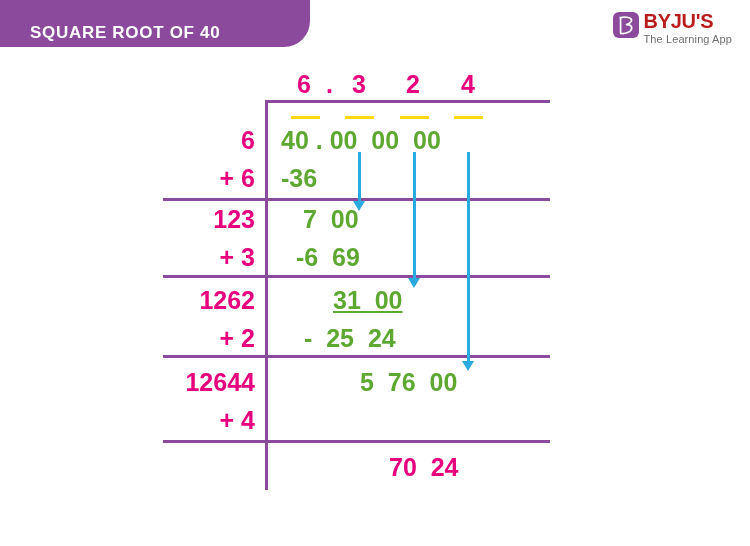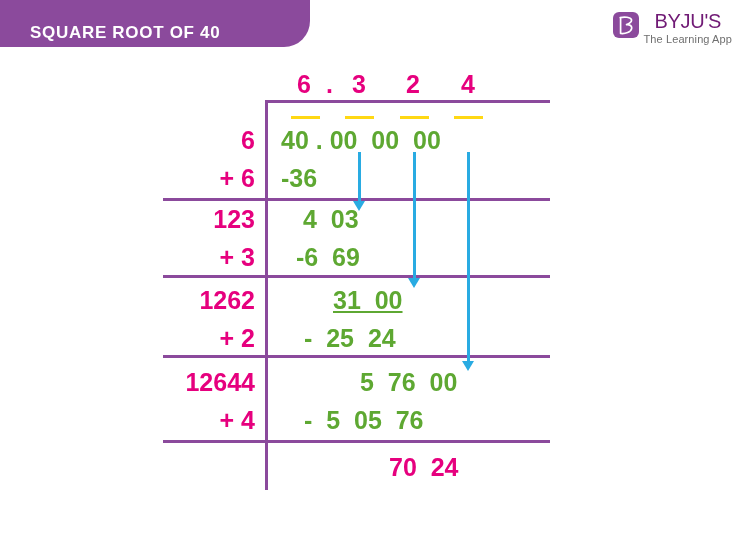--- a/index.html
+++ b/index.html
@@ -53,26 +53,25 @@
     background: #8B4A9C;
     display: flex;
     align-items: center;
     justify-content: center;
     margin-right: 5px;
     margin-top: 1px;
   }
   #logo-mark svg { display: block; }
   #logo-text-wrap { display: flex; flex-direction: column; }
   #logo-word {
-    color: #701a75;
+    color: #b91c1c;
     font-size: 20px;
-    font-weight: normal;
+    font-weight: bold;
     line-height: 20px;
     letter-spacing: -0.3px;
-    text-align: center;
   }
   #logo-tagline {
     color: #6f6f6f;
     font-size: 11px;
     line-height: 12px;
     margin-top: 2px;
     letter-spacing: 0.1px;
   }
 
   
@@ -176,28 +175,27 @@
   <div class="arrow" style="left:413px; top:152px; height:127px;"></div>
   <div class="arrow" style="left:467px; top:152px; height:210px;"></div>
 
   <div class="num pink divisor" style="left:135px; top:128px;">6</div>
   <div class="num pink divisor" style="left:135px; top:166px;">+ 6</div>
   <div class="num green" style="left:281px; top:128px;">40 . 00  00  00</div>
   <div class="num green" style="left:281px; top:166px;">-36</div>
 
   <div class="num pink divisor" style="left:135px; top:207px;">123</div>
   <div class="num pink divisor" style="left:135px; top:245px;">+ 3</div>
-  <div class="num green" style="left:303px; top:207px;">4  03</div>
+  <div class="num green" style="left:303px; top:207px;">7  00</div>
   <div class="num green" style="left:296px; top:245px;">-6  69</div>
 
   <div class="num pink divisor" style="left:135px; top:288px;">1262</div>
   <div class="num pink divisor" style="left:135px; top:326px;">+ 2</div>
   <div class="num green" style="left:333px; top:288px;text-decoration:underline;">31  00</div>
   <div class="num green" style="left:304px; top:326px;text-align:center;">-  25  24</div>
 
   <div class="num pink divisor" style="left:135px; top:370px;">12644</div>
   <div class="num pink divisor" style="left:135px; top:408px;">+ 4</div>
   <div class="num green" style="left:360px; top:370px;">5  76  00</div>
-  <div class="num green" style="left:304px; top:408px;">-  5  05  76</div>
 
   <div class="num pink" style="left:389px; top:455px;">70  24</div>
 
 </div>
 
 </body></html>

